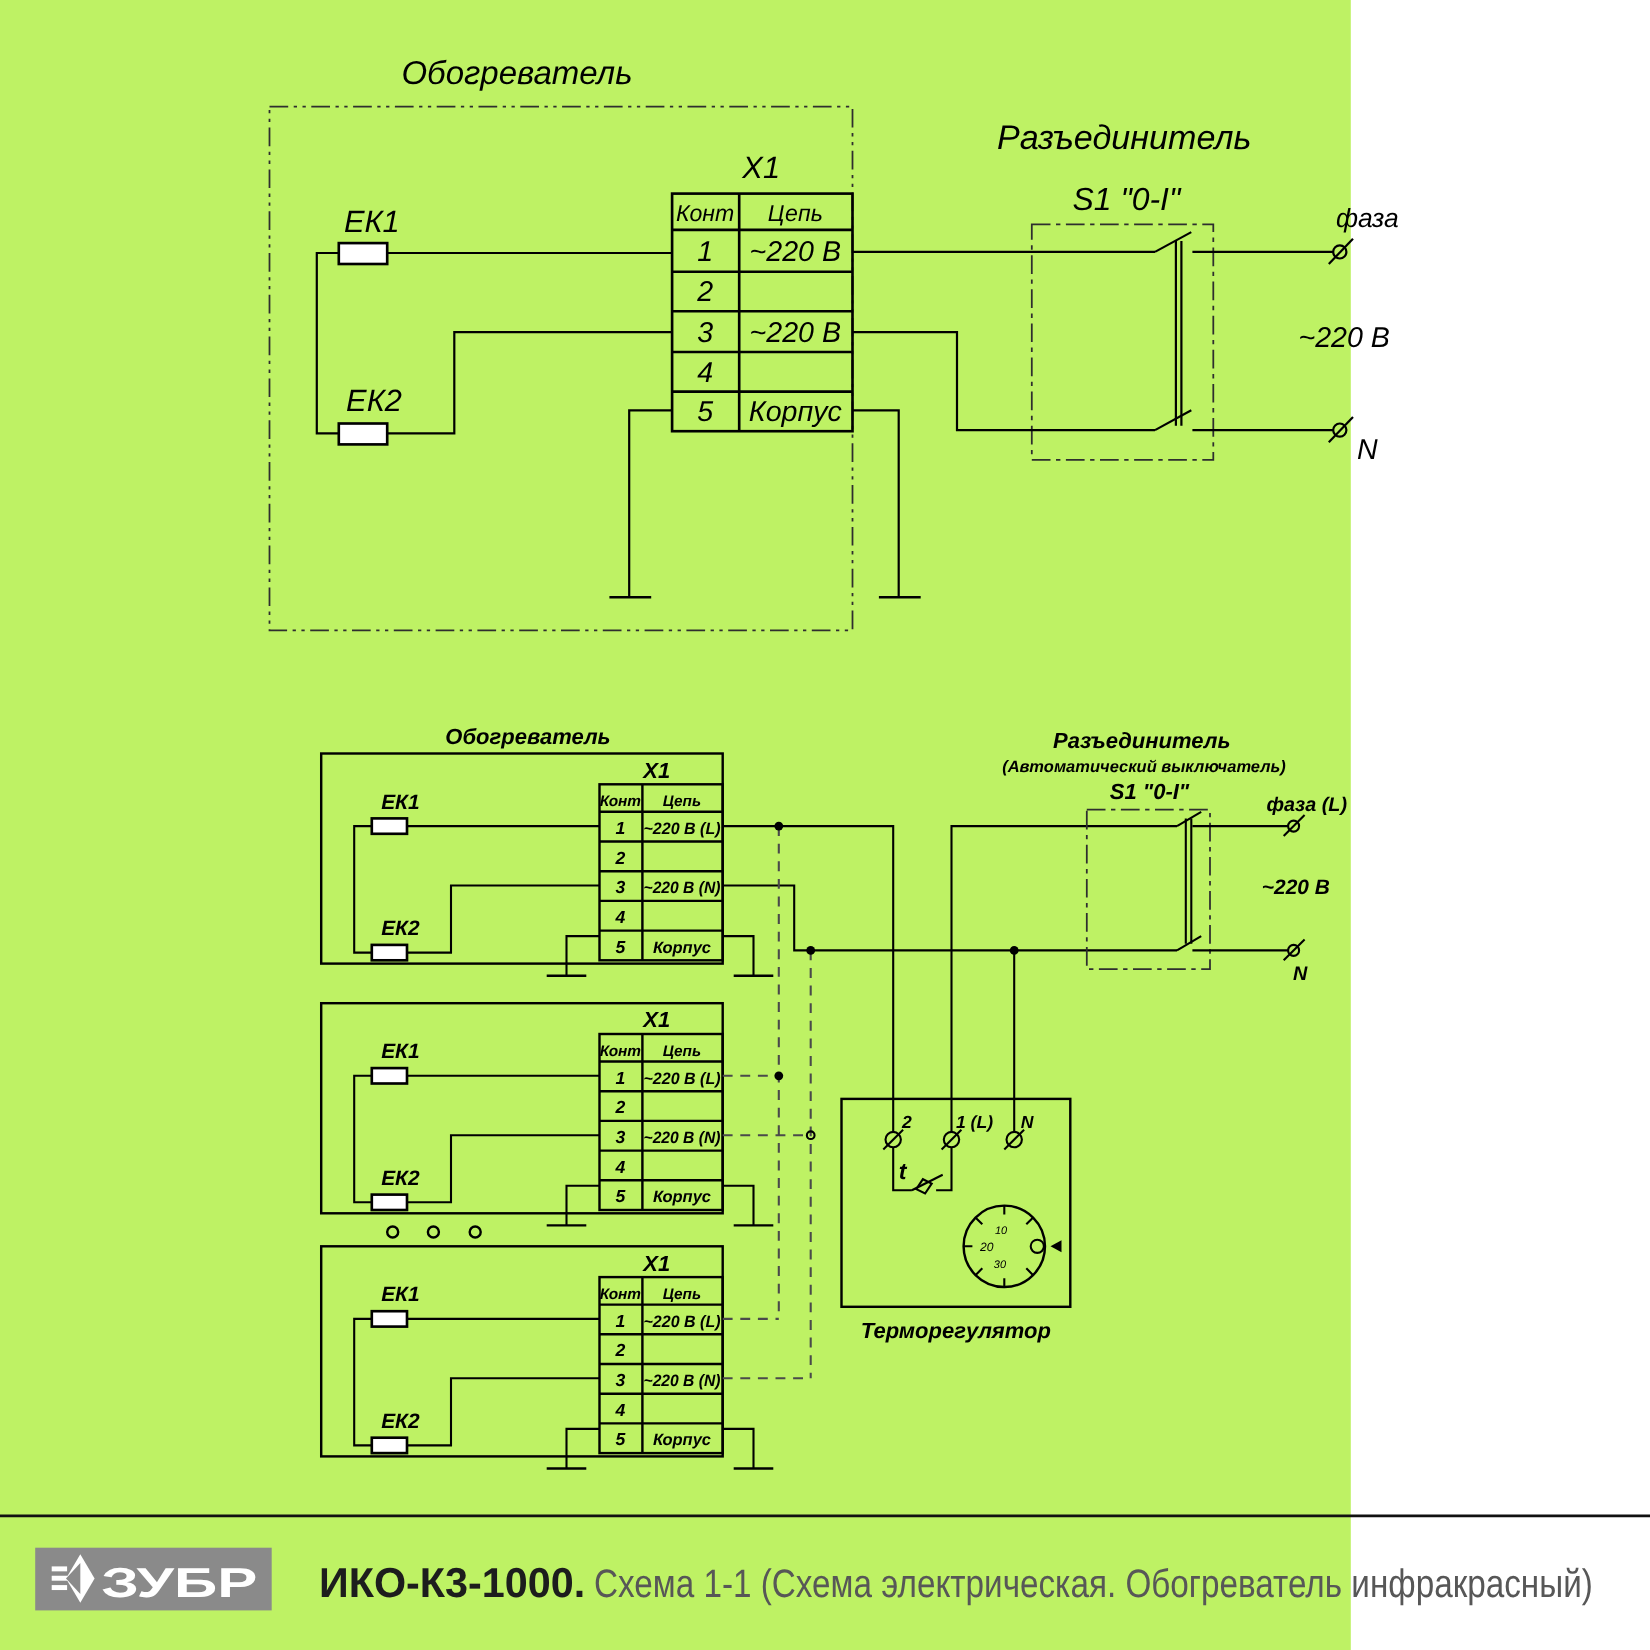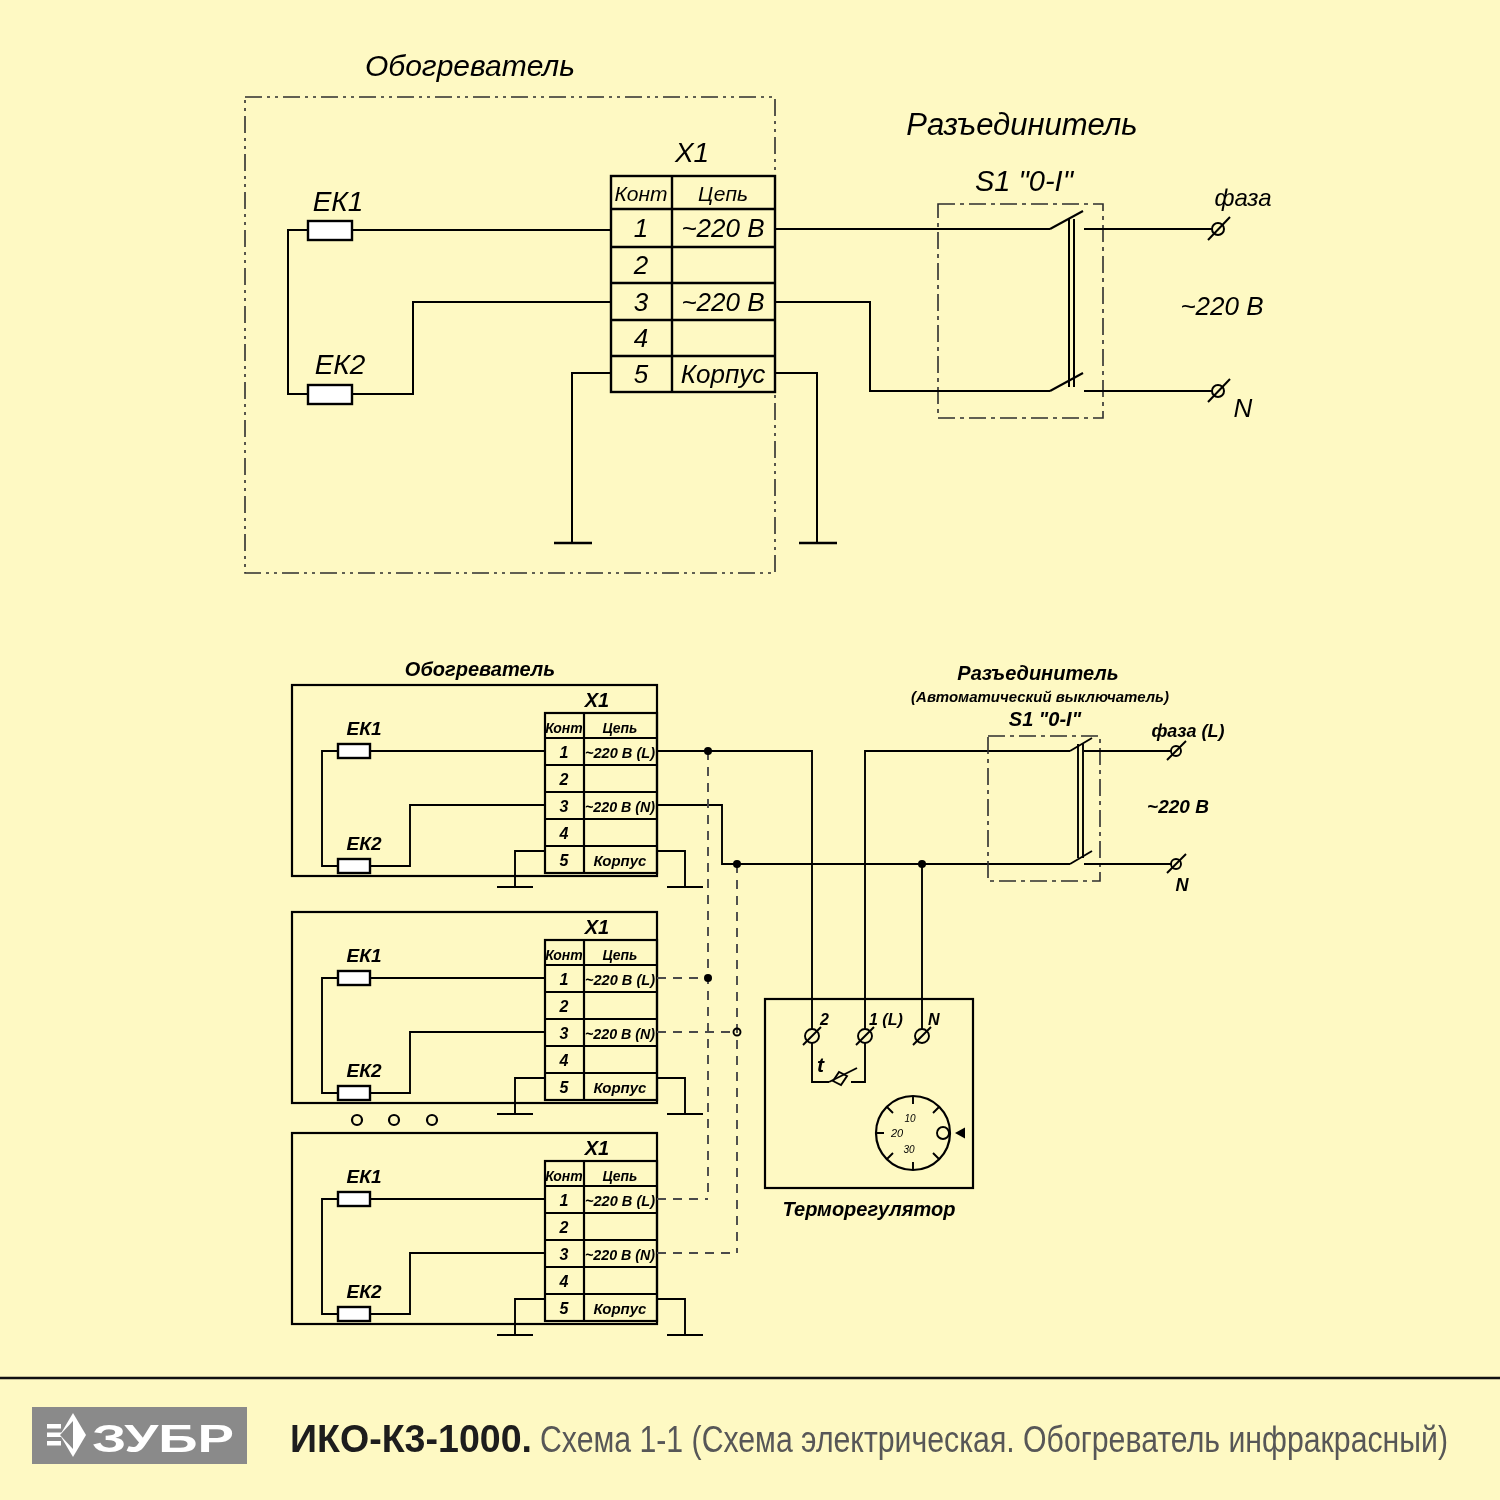--- a/index.html
+++ b/index.html
@@ -1,16 +1,16 @@
 <!DOCTYPE html>
 <html><head>
 <meta charset="utf-8">
 <style>
   html,body{margin:0;padding:0;background:#ffffff;}
-  .page{width:1500px;height:1500px;position:relative;background:#fef9c3;}
+  .page{width:1228px;height:1500px;position:relative;background:#bef264;}
   svg{display:block;}
   .it{font-family:"Liberation Sans",sans-serif;font-style:italic;fill:#000;}
   .b{font-weight:bold;}
   .w{stroke:#000;stroke-width:2;fill:none;}
   .w2{stroke:#000;stroke-width:1.9;fill:none;}
   .tb{stroke:#000;stroke-width:2.4;fill:none;}
   .tb2{stroke:#000;stroke-width:2.2;fill:none;}
   .box{stroke:#000;stroke-width:2.2;fill:none;}
   .dd{stroke:#2e2e2e;stroke-width:1.6;fill:none;stroke-dasharray:17 5 4 5;}
   .dd2{stroke:#2e2e2e;stroke-width:1.6;fill:none;stroke-dasharray:17 5 3 5 3 5;}

